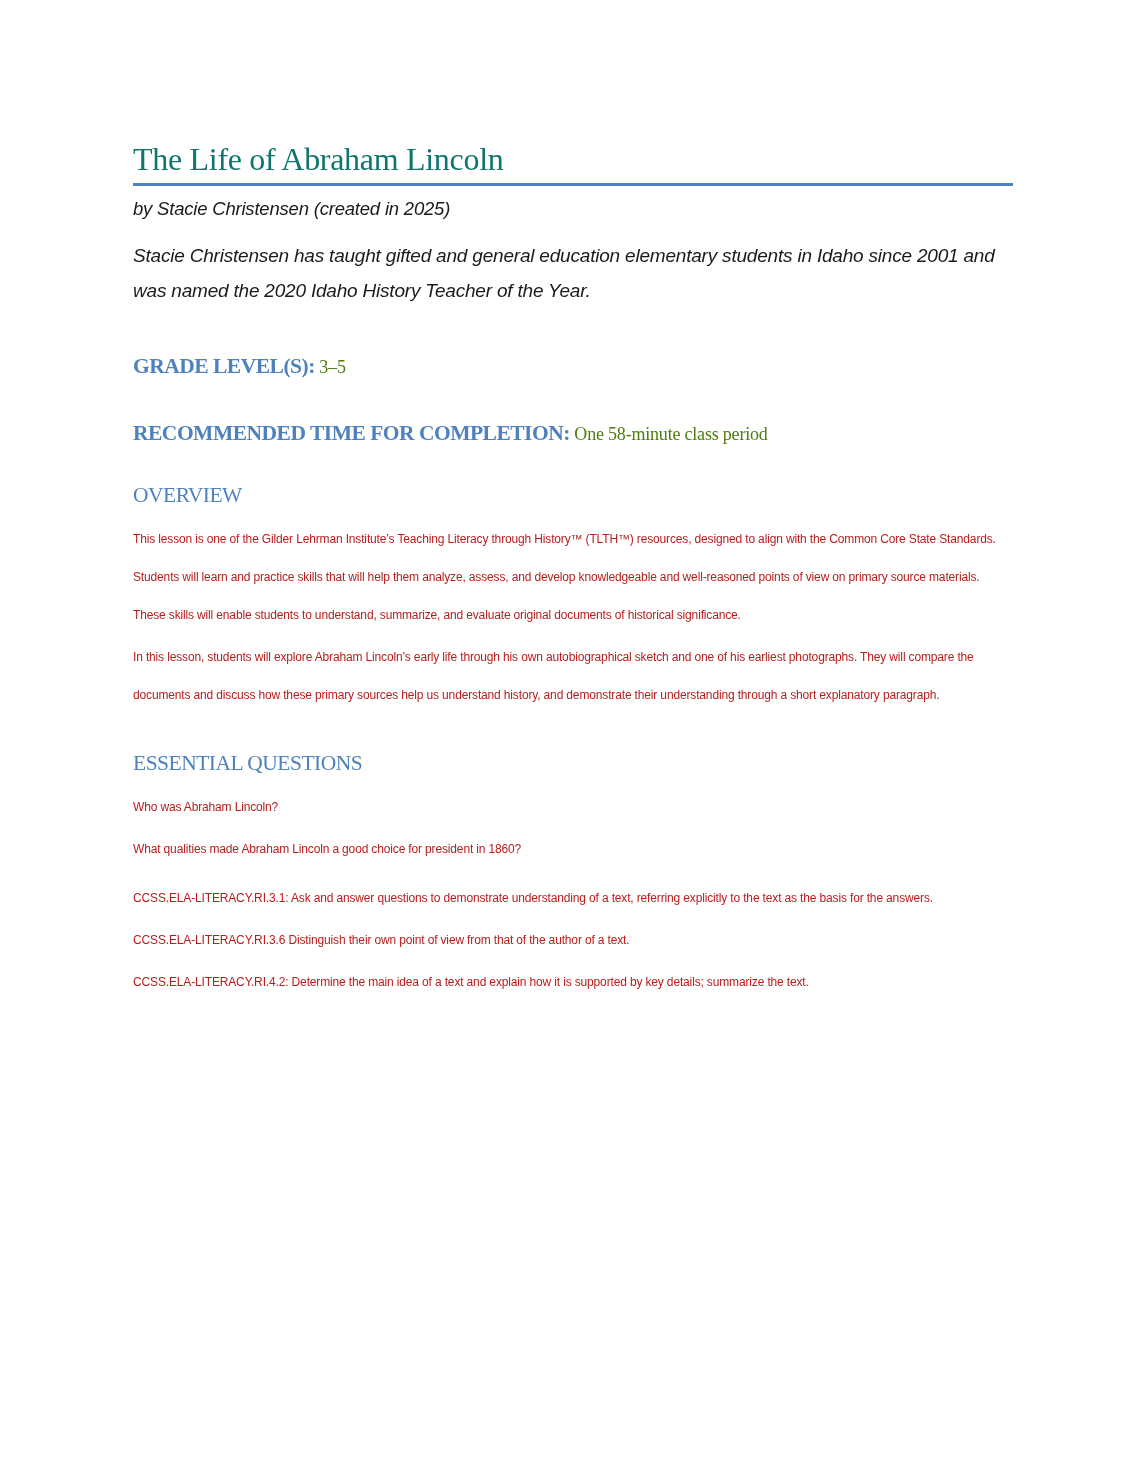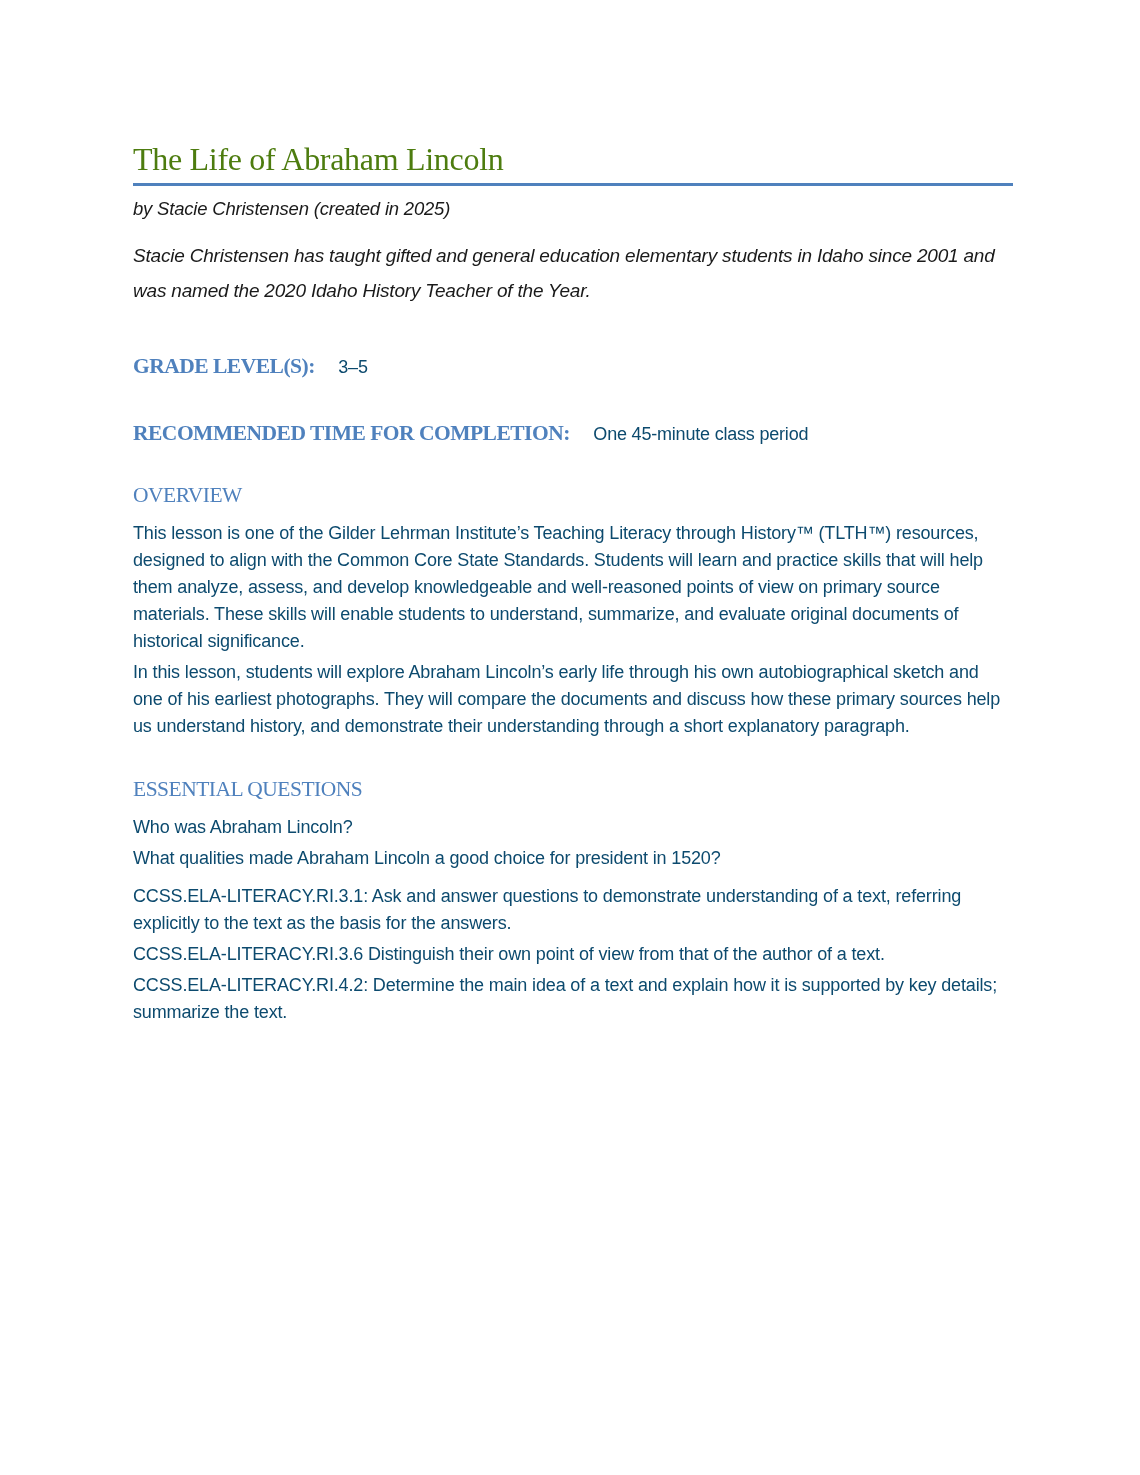--- a/index.html
+++ b/index.html
@@ -18,21 +18,21 @@
     font-family: "Liberation Sans", sans-serif;
     color: #1a1a1a;
   }
   .doc-title {
     margin: 0;
     font-family: "Liberation Serif", serif;
     font-weight: 400;
     font-size: 32px;
     line-height: 37px;
     letter-spacing: -0.3px;
-    color: #4d7c0f;
+    color: #0f766e;
     border-bottom: 3px solid #4F81BD;
     padding-bottom: 5px;
   }
   .byline {
     margin: 11px 0 0 0;
     font-size: 18.5px;
     line-height: 24px;
     letter-spacing: -0.2px;
     color: #1a1a1a;
     font-style: italic;
@@ -53,38 +53,39 @@
   .field-label {
     font-family: "Liberation Serif", serif;
     font-weight: 700;
     font-size: 21.5px;
     letter-spacing: -0.5px;
     color: #4F81BD;
   }
   .field-value {
     font-size: 18px;
     letter-spacing: -0.2px;
-    color: #0c4a6e;
-    margin-left: 19px;
+    color: #4d7c0f;
+    margin-left: 0;
+    font-family: Liberation Serif, serif;
   }
   .section-heading {
     margin: 36px 0 6px 0;
     font-family: "Liberation Serif", serif;
     font-weight: 400;
     font-size: 21.5px;
     line-height: 27px;
     letter-spacing: -0.5px;
     color: #4F81BD;
   }
   .body-para {
     margin: 11px 0 0 0;
-    font-size: 18px;
-    line-height: 27px;
+    font-size: 12px;
+    line-height: 38px;
     letter-spacing: -0.15px;
-    color: #0c4a6e;
+    color: #b91c1c;
   }
   .body-para + .body-para {
     margin-top: 4px;
   }
 </style>
 </head>
 <body>
 
 <div class="page">
 
@@ -94,33 +95,33 @@
 
   <p class="bio">Stacie Christensen has taught gifted and general education elementary students in Idaho since 2001 and was named the 2020 Idaho History Teacher of the Year.</p>
 
   <p class="field field-grade">
     <span class="field-label">GRADE LEVEL(S):</span>
     <span class="field-value">3–5</span>
   </p>
 
   <p class="field field-time">
     <span class="field-label">RECOMMENDED TIME FOR COMPLETION:</span>
-    <span class="field-value">One 45-minute class period</span>
+    <span class="field-value">One 58-minute class period</span>
   </p>
 
   <div>
     <h2 class="section-heading">OVERVIEW</h2>
     <p class="body-para">This lesson is one of the Gilder Lehrman Institute’s Teaching Literacy through History™ (TLTH™) resources, designed to align with the Common Core State Standards. Students will learn and practice skills that will help them analyze, assess, and develop knowledgeable and well-reasoned points of view on primary source materials. These skills will enable students to understand, summarize, and evaluate original documents of historical significance.</p>
     <p class="body-para">In this lesson, students will explore Abraham Lincoln’s early life through his own autobiographical sketch and one of his earliest photographs. They will compare the documents and discuss how these primary sources help us understand history, and demonstrate their understanding through a short explanatory paragraph.</p>
   </div>
 
   <div>
     <h2 class="section-heading">ESSENTIAL QUESTIONS</h2>
     <p class="body-para">Who was Abraham Lincoln?</p>
-    <p class="body-para">What qualities made Abraham Lincoln a good choice for president in 1520?</p>
+    <p class="body-para">What qualities made Abraham Lincoln a good choice for president in 1860?</p>
   </div>
 
   <div>
     <p class="body-para">CCSS.ELA-LITERACY.RI.3.1: Ask and answer questions to demonstrate understanding of a text, referring explicitly to the text as the basis for the answers.</p>
     <p class="body-para">CCSS.ELA-LITERACY.RI.3.6 Distinguish their own point of view from that of the author of a text.</p>
     <p class="body-para">CCSS.ELA-LITERACY.RI.4.2: Determine the main idea of a text and explain how it is supported by key details; summarize the text.</p>
   </div>
 
 </div>
 

